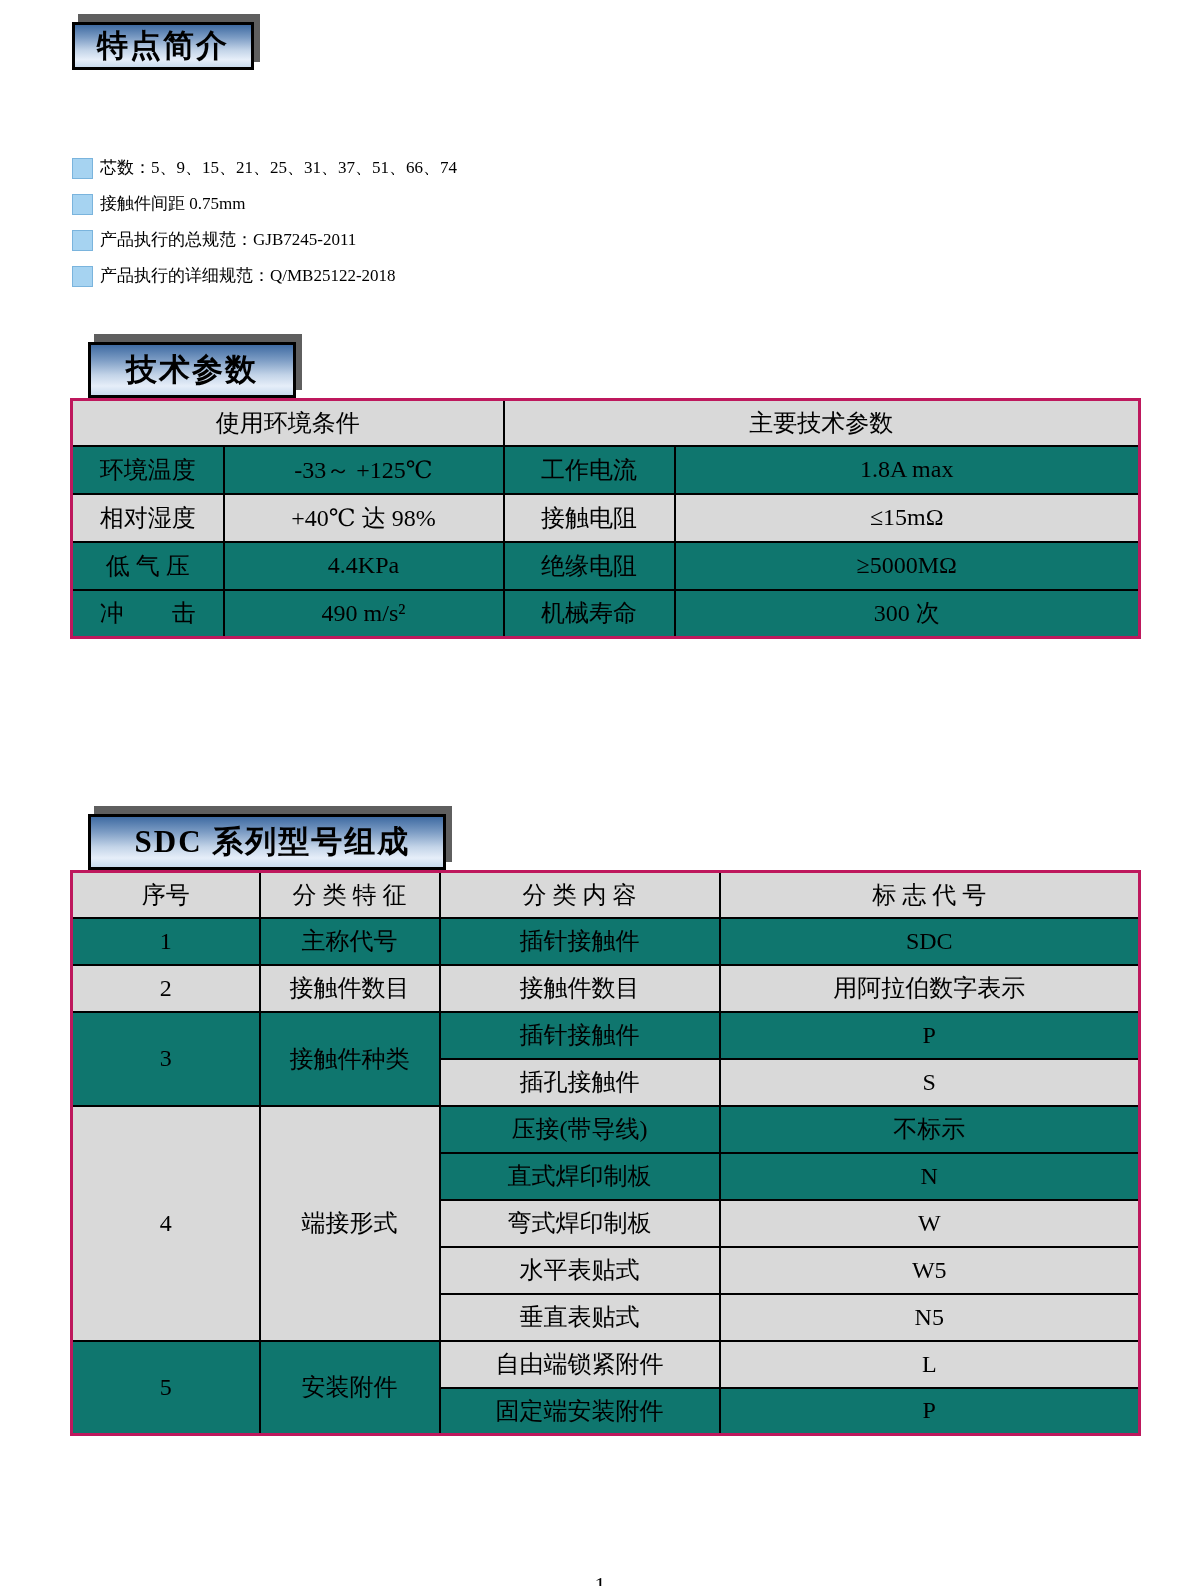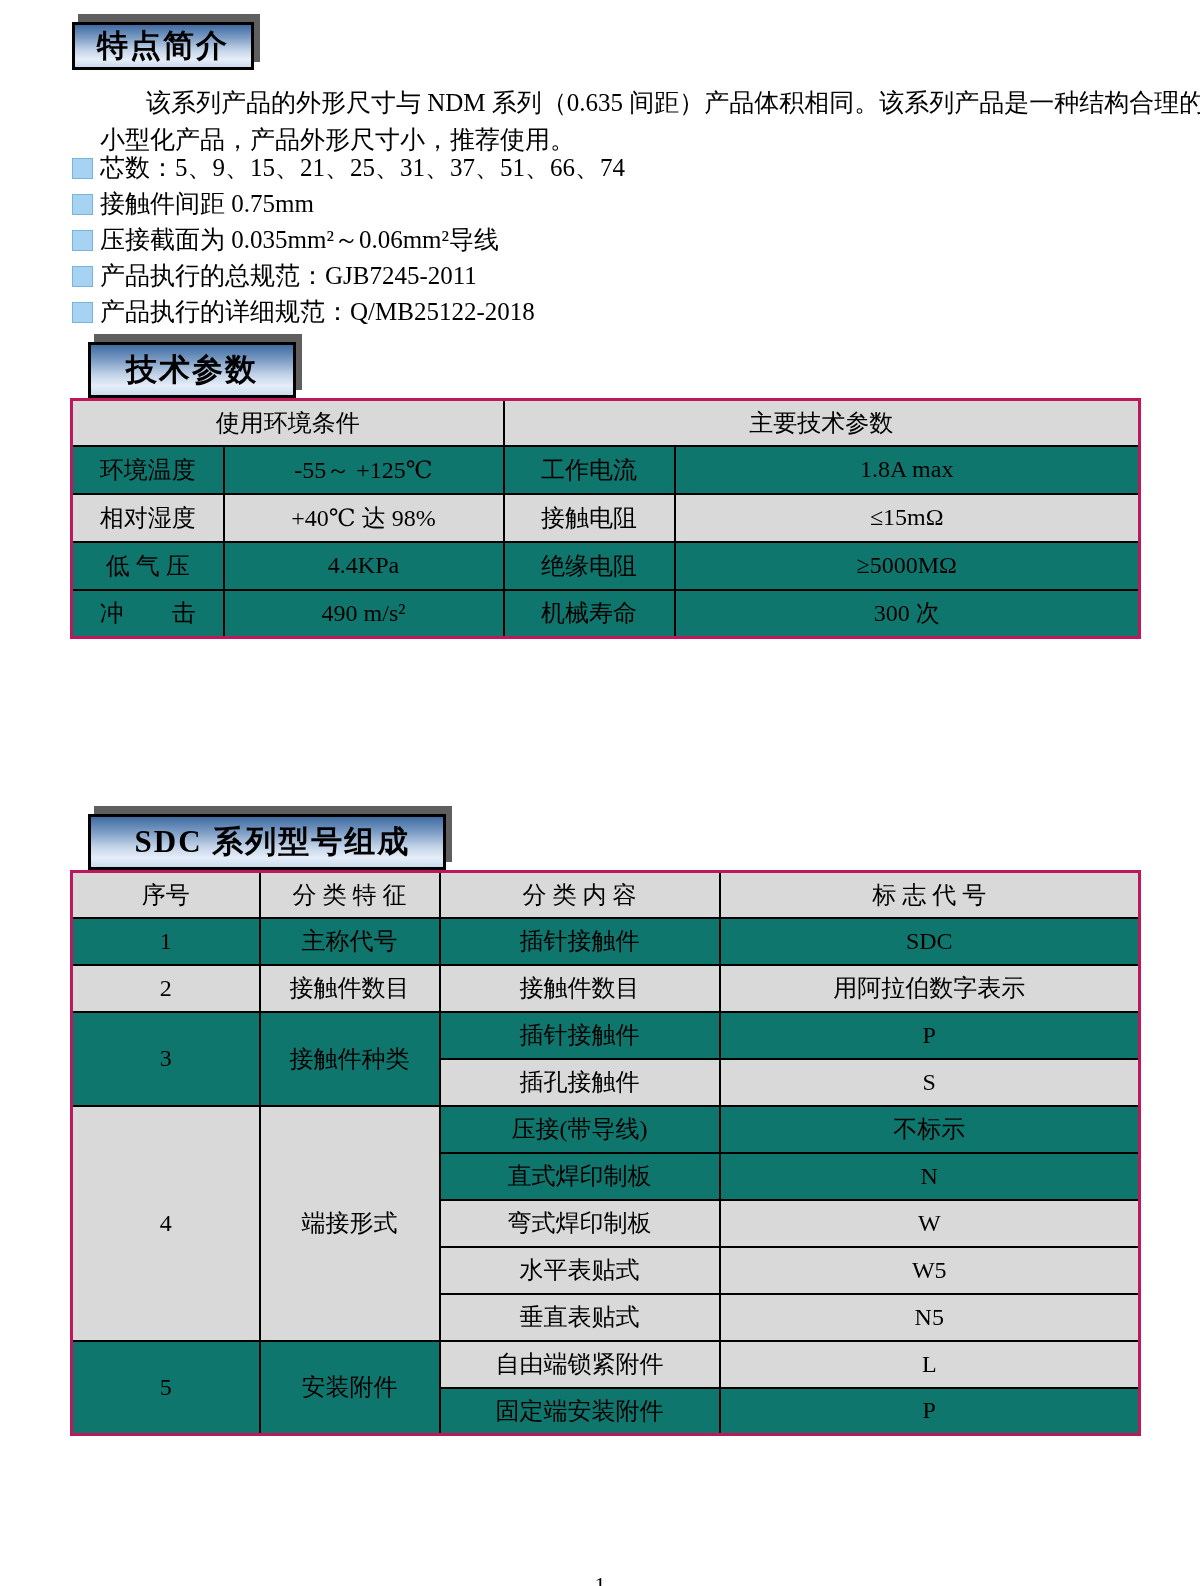--- a/index.html
+++ b/index.html
@@ -29,21 +29,21 @@
 
   
   .intro {
     position:absolute; left:100px; top:84px; width:1096px;
     font-size:25px; line-height:37px;
   }
   .intro .line1 { text-indent:46px; white-space:nowrap; }
 
   
   .bullets { position:absolute; left:72px; top:150px; list-style:none; }
-  .bullets li { display:flex; align-items:flex-start; line-height:36px; font-size:25px; }
+  .bullets li { display:flex; align-items:flex-start; line-height:36px; font-size:17px; }
   .bullet-sq {
     flex:0 0 auto;
     width:21px; height:21px; margin:8px 7px 0 0;
     background:#a6d3f1; border:1px solid #7ab4dd;
   }
 
   
   .tbl-wrap1 { position:absolute; left:70px; top:398px; width:1068px; z-index:1; }
   .tbl-wrap2 { position:absolute; left:70px; top:870px; width:1068px; z-index:1; }
   table {
@@ -66,37 +66,29 @@
 </style>
 </head>
 <body>
 
 <div class="page">
 
   <div class="hdr-box" id="hdr-features">
     <span>特点简介</span>
   </div>
 
-  <div class="intro">
-    <div class="line1">该系列产品的外形尺寸与 NDM 系列（0.635 间距）产品体积相同。该系列产品是一种结构合理的</div>
-    <div class="line2">小型化产品，产品外形尺寸小，推荐使用。</div>
-  </div>
 
   <ul class="bullets">
     <li>
       <span class="bullet-sq"></span>
       <span>芯数：5、9、15、21、25、31、37、51、66、74</span>
     </li>
     <li>
       <span class="bullet-sq"></span>
       <span>接触件间距 0.75mm</span>
-    </li>
-    <li>
-      <span class="bullet-sq"></span>
-      <span>压接截面为 0.035mm²～0.06mm²导线</span>
     </li>
     <li>
       <span class="bullet-sq"></span>
       <span>产品执行的总规范：GJB7245-2011</span>
     </li>
     <li>
       <span class="bullet-sq"></span>
       <span>产品执行的详细规范：Q/MB25122-2018</span>
     </li>
   </ul>
@@ -113,21 +105,21 @@
           <col style="width:171px">
           <col style="width:465px">
         </colgroup>
       <tbody>
           <tr class="hd">
         <td colspan="2" class="shade">使用环境条件</td>
         <td colspan="2" class="shade">主要技术参数</td>
       </tr>
       <tr>
         <td>环境温度</td>
-        <td>-55～ +125℃</td>
+        <td>-33～ +125℃</td>
         <td>工作电流</td>
         <td>1.8A max</td>
       </tr>
       <tr>
         <td class="shade">相对湿度</td>
         <td class="shade">+40℃ 达 98%</td>
         <td class="shade">接触电阻</td>
         <td class="shade">≤15mΩ</td>
       </tr>
       <tr>

